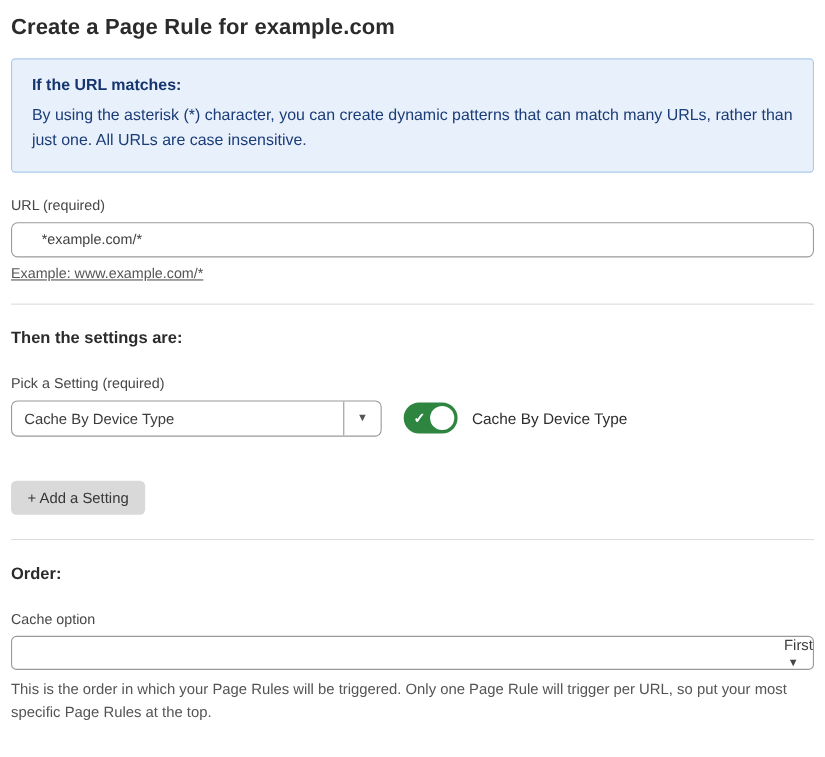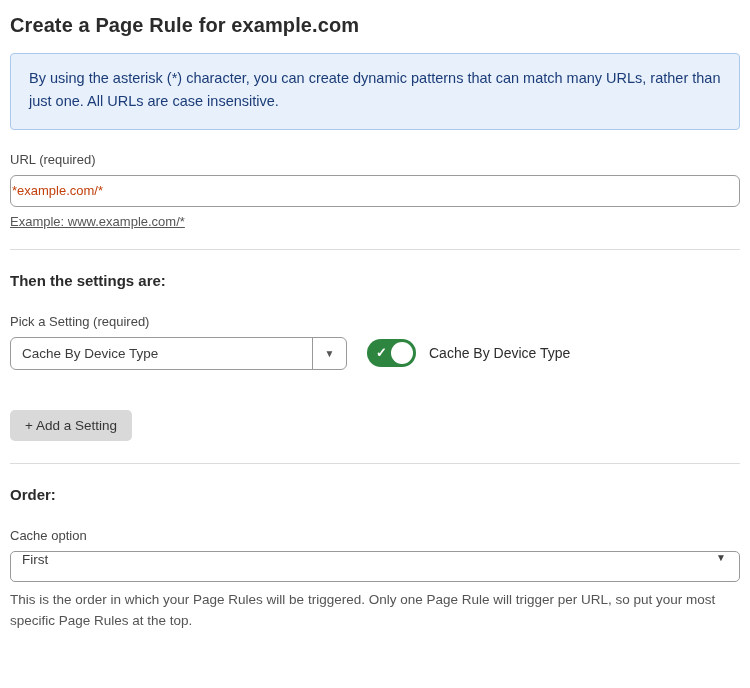--- a/index.html
+++ b/index.html
@@ -44,24 +44,24 @@
   .field-label {
     font-size: 13px;
     color: #474747;
     margin-bottom: 8px;
   }
   .text-input {
     width: 100%;
     height: 32px;
     border: 1px solid #9b9b9b;
     border-radius: 6px;
-    padding: 0 1px;
+    padding: 0 27px;
     font-family: "Liberation Sans", sans-serif;
     font-size: 13px;
-    color: #c2410c;
+    color: #404040;
     background: #ffffff;
     outline: none;
   }
   .helper-text {
     font-size: 13px;
     color: #565656;
     margin-top: 7px;
     text-decoration: underline;
   }
   .divider {
@@ -158,22 +158,23 @@
   }
   .add-setting-btn { margin-bottom: 2px; }
   
   .wide-select {
     display: flex;
     width: 100%;
     height: 31px;
     border: 1px solid #999999;
     border-radius: 5px;
     background: #ffffff;
-    align-items: flex-start;
-    cursor: pointer;
+    align-items: flex-end;
+    cursor: pointer;
+    flex-direction: column;
   }
   .wide-select .select-value {
     flex: 1;
     padding-left: 11px;
     font-size: 13.5px;
     color: #3c3c3c;
   }
   .wide-select .select-arrow {
     padding-right: 13px;
     color: #444444;
@@ -187,20 +188,21 @@
   }
 </style>
 </head>
 <body>
 
 
 
 <h1 class="page-title">Create a Page Rule for example.com</h1>
 
 <div class="info-box">
+  <div class="info-heading">If the URL matches:</div>
   <div class="info-body">By using the asterisk (*) character, you can create dynamic patterns that can match many URLs, rather than just one. All URLs are case insensitive.</div>
 </div>
 
 <div class="field-label">URL (required)</div>
 <input class="text-input" type="text" value="*example.com/*" style="">
 <div class="helper-text">Example: www.example.com/*</div>
 
 <hr class="divider">
 
 <div class="section-heading">Then the settings are:</div>

